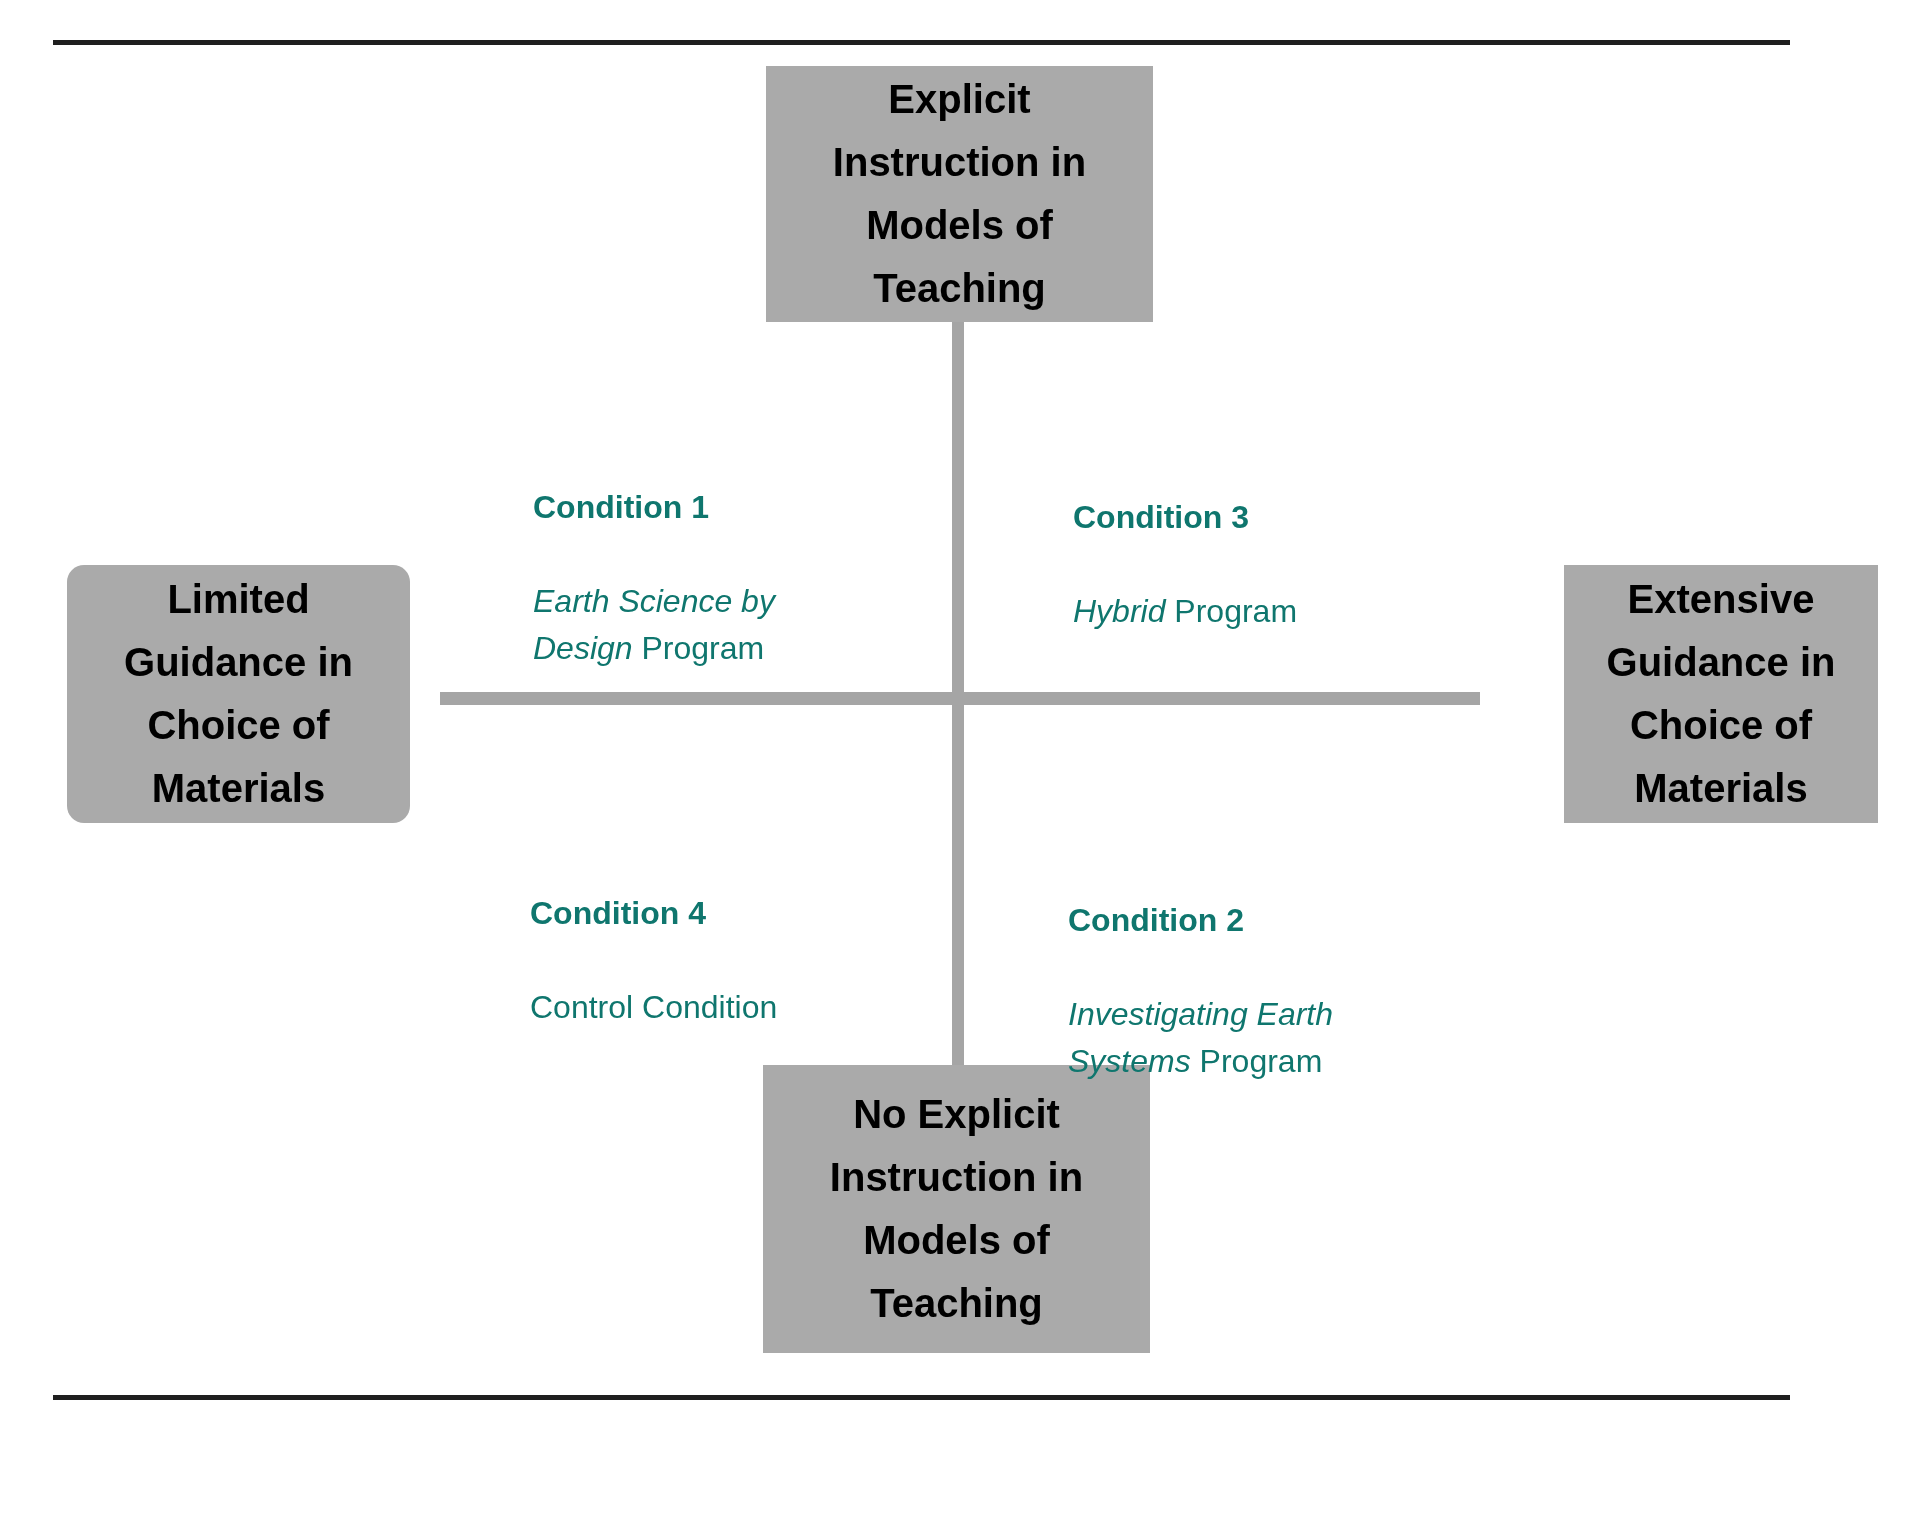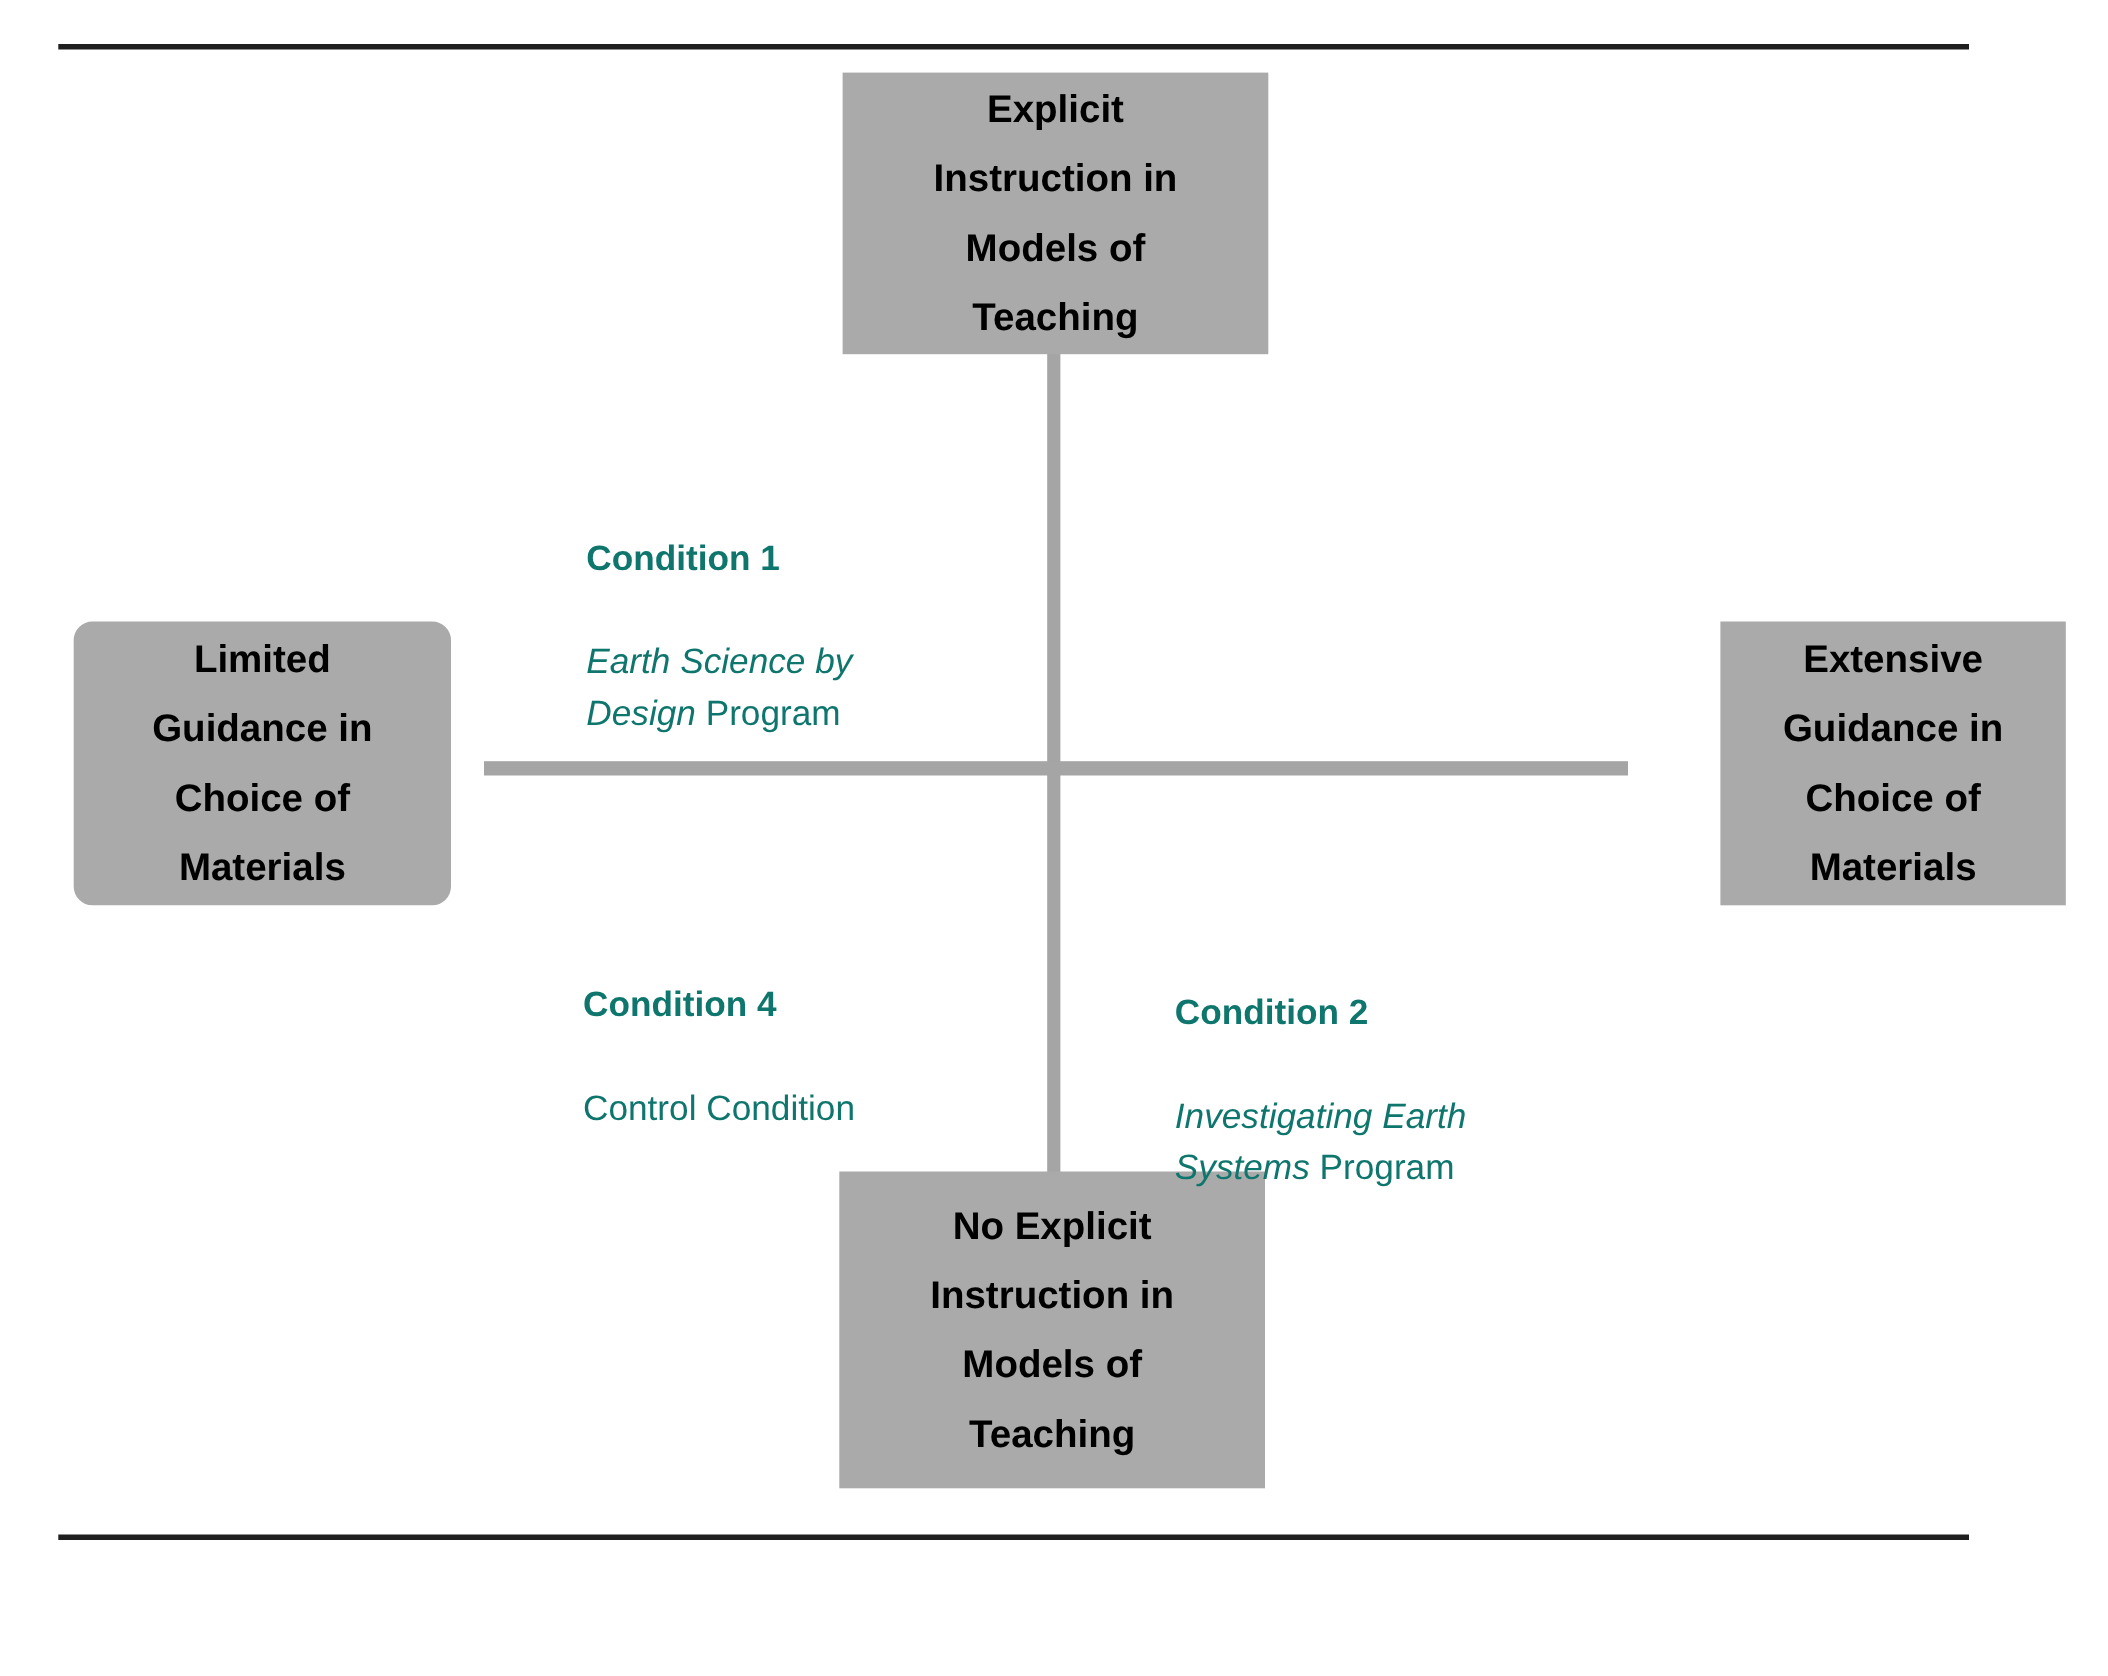--- a/index.html
+++ b/index.html
@@ -38,21 +38,21 @@
     left: 440px;
     top: 692px;
     width: 1040px;
     height: 13px;
   }
   .pole-box {
     position: absolute;
     background: #aaaaaa;
     color: #000000;
     font-weight: bold;
-    font-size: 35px;
+    font-size: 40px;
     line-height: 63px;
     text-align: center;
     display: flex;
     align-items: center;
     justify-content: center;
     white-space: pre-line;
   }
   .pole-top    { left: 766px;  top: 66px;   width: 387px; height: 256px; }
   .pole-left   { left: 67px;   top: 565px;  width: 343px; height: 258px; border-radius: 17px; }
   .pole-right  { left: 1540px; top: 565px;  width: 314px; height: 258px; margin-left: 24px; }
@@ -115,20 +115,24 @@
 Instruction in
 Models of
 Teaching</div>
 
   <div class="quad quad-1">
     <div class="quad-title">Condition 1</div>
     <div class="quad-program"><span class="italic">Earth Science by
 Design</span><span> Program</span></div>
   </div>
 
+  <div class="quad quad-3">
+    <div class="quad-title">Condition 3</div>
+    <div class="quad-program"><span class="italic">Hybrid</span><span> Program</span></div>
+  </div>
 
   <div class="quad quad-4">
     <div class="quad-title">Condition 4</div>
     <div class="quad-program"><span class="italic"></span><span>Control Condition</span></div>
   </div>
 
   <div class="quad quad-2">
     <div class="quad-title">Condition 2</div>
     <div class="quad-program"><span class="italic">Investigating Earth
 Systems</span><span> Program</span></div>

